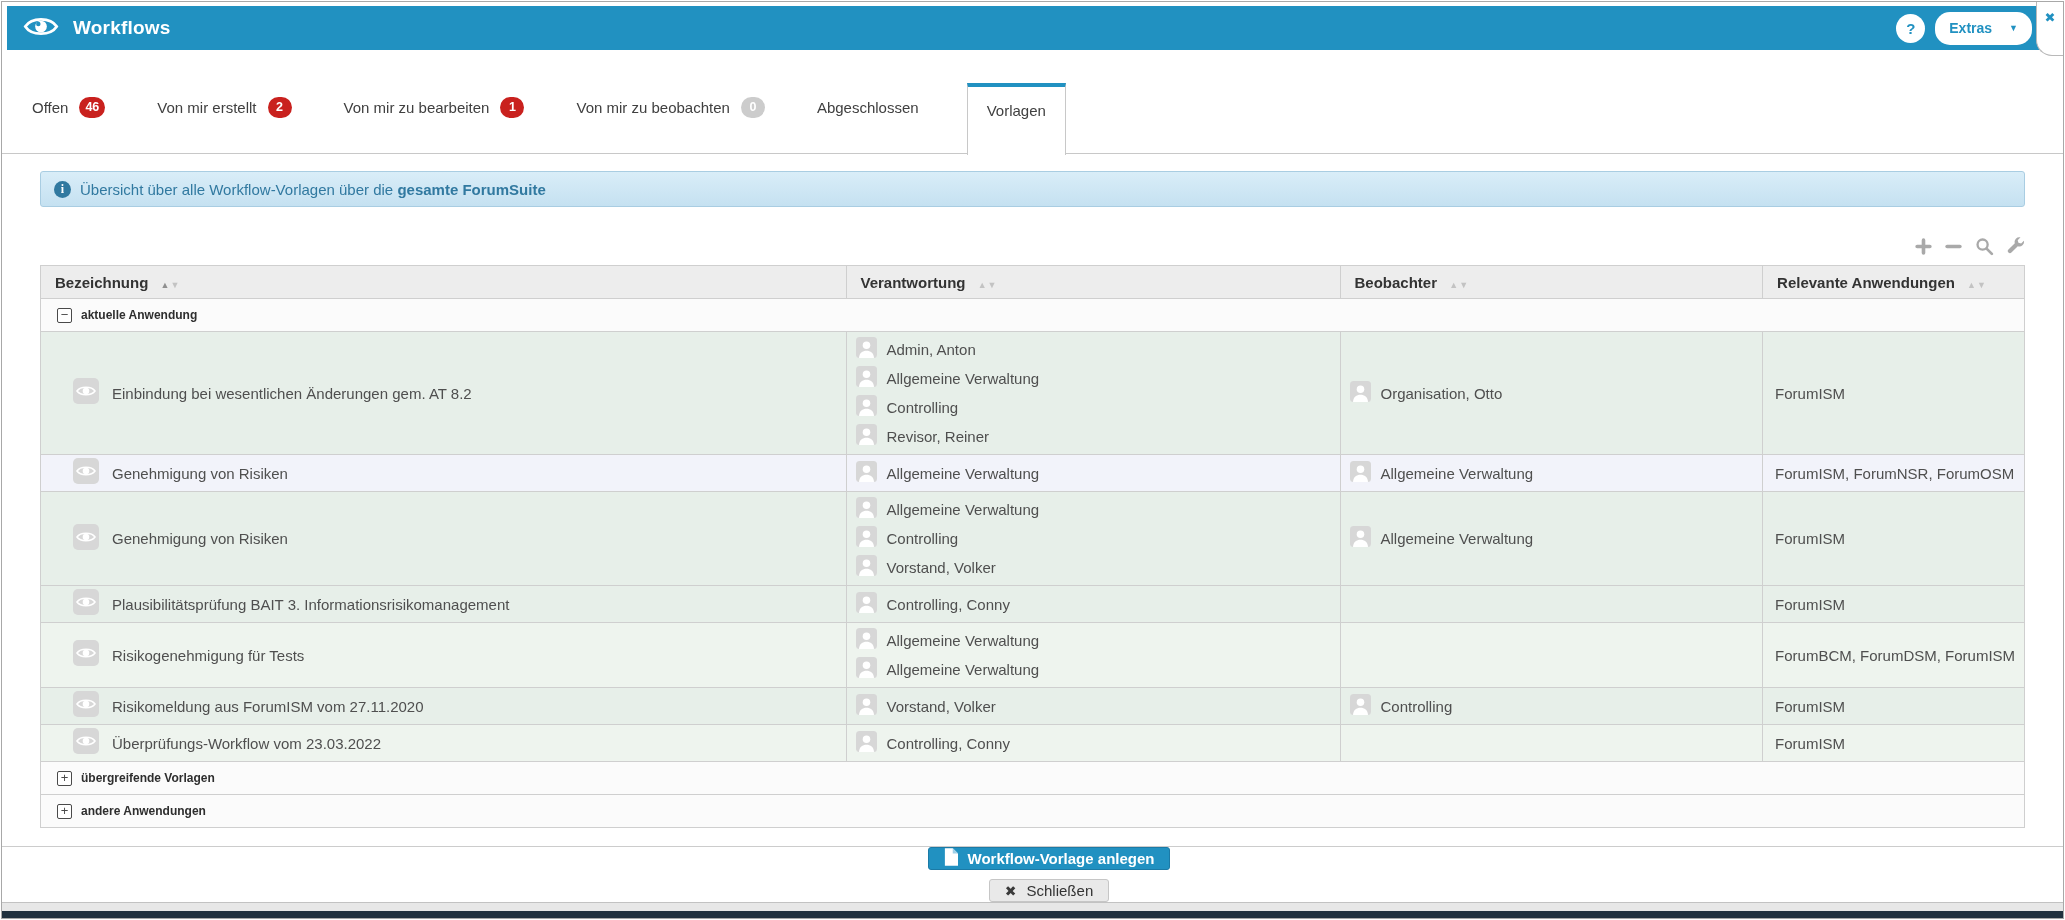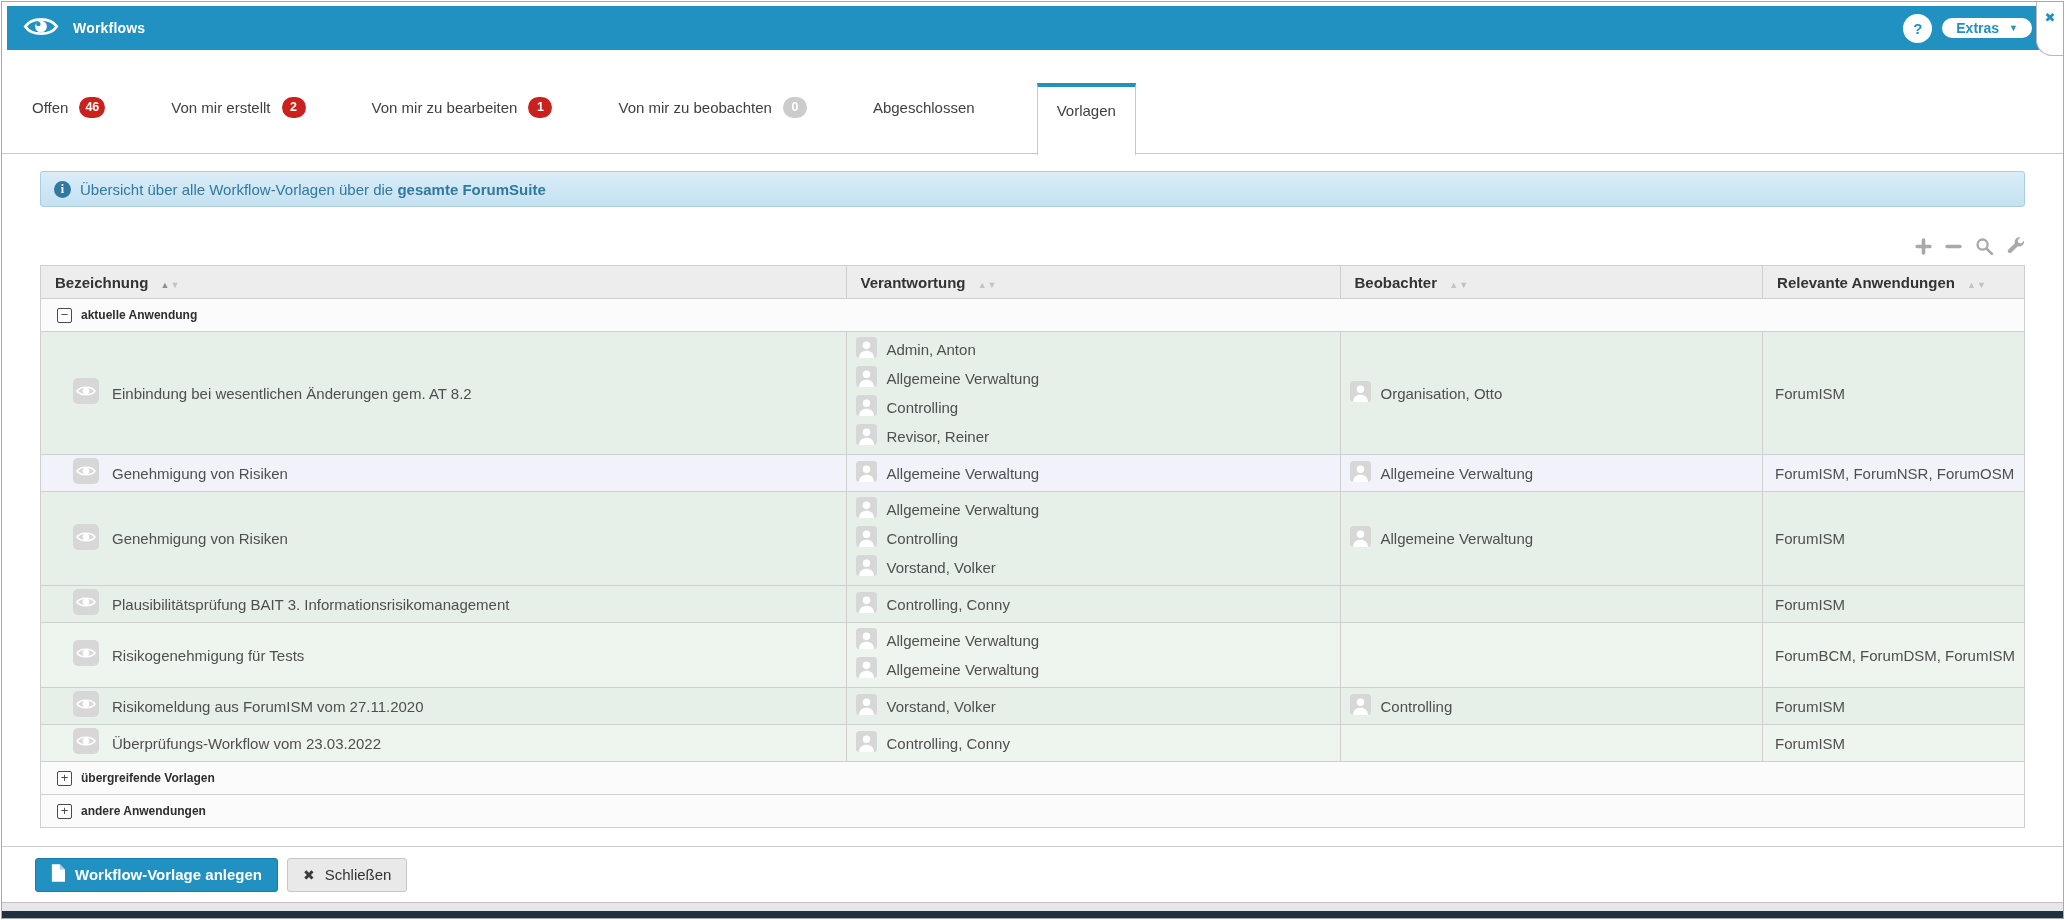--- a/index.html
+++ b/index.html
@@ -7,40 +7,40 @@
   .window {
     position:relative; width:2063px; height:918px; margin:1px;
     border:1px solid #a8a8a8; background:#fff;
     display:flex; flex-direction:column; overflow:hidden;
   }
   
   .titlebar {
     margin:4px 13px 0 5px; height:44px; background:var(--accent,#2191c1);
     display:flex; align-items:center; padding:0 18px 0 16px; color:#fff;
   }
-  .titlebar .title { font-size:14px; font-weight:bold; margin-left:14px; letter-spacing:.2px; }
+  .titlebar .title { font-size:19px; font-weight:bold; margin-left:14px; letter-spacing:.2px; }
   .tb-right { margin-left:auto; display:flex; align-items:center; gap:10px; }
   .help-btn {
     width:29px; height:29px; border-radius:50%; background:#fff; color:var(--accent,#2191c1);
     font-weight:bold; font-size:15px; display:flex; align-items:center; justify-content:center; cursor:pointer;
   }
   .extras-btn {
-    height:20px; border-radius:15px; background:#fff; color:var(--accent,#2191c1);
-    font-weight:bold; font-size:14px; padding:0 14px; display:flex; align-items:center; gap:10px; cursor:pointer;
+    height:33px; border-radius:15px; background:#fff; color:var(--accent,#2191c1);
+    font-weight:bold; font-size:14px; padding:0 14px; display:flex; align-items:center; gap:17px; cursor:pointer;
   }
   .extras-btn .caret { font-size:9px; }
   .win-close {
     position:absolute; top:0; right:0; width:27px; height:54px; background:#fff;
     border-left:1px solid #b9b9b9; border-bottom:1px solid #b9b9b9;
     border-bottom-left-radius:16px; z-index:5; cursor:pointer;
     color:var(--accent,#2191c1); font-weight:bold; font-size:13px; text-align:center; padding-top:8px;
   }
   
   .tabbar {
-    position:relative; margin-top:26px; height:78px; display:flex; gap:58px;
+    position:relative; margin-top:26px; height:78px; display:flex; gap:44px;
     padding-left:26px; border-bottom:1px solid #c8c8c8;
   }
   .tab {
     display:flex; align-items:center; gap:11px; height:46px; margin-top:8px;
     font-size:15px; color:#404040; cursor:pointer; padding:0 4px;
   }
   .tab.active {
     height:72px; margin-top:7px; margin-bottom:-1px; background:#fff;
     border:1px solid #c8c8c8; border-top:4px solid var(--accent,#2191c1); border-bottom:none;
     padding:15px 19px 0 19px; align-items:flex-start; z-index:2;
@@ -90,21 +90,21 @@
   .tone-hl { background:var(--row-hl,#f2f3fa); }
   td.name-cell { padding:3px 10px 3px 32px; }
   .name-wrap { display:flex; align-items:center; gap:13px; min-height:29px; }
   .name-text { font-size:15px; color:#4f4f4f; }
   td.people-cell { padding:3px 8px 3px 9px; }
   .person { display:flex; align-items:center; gap:10px; height:29px; }
   .person .pname { font-size:15px; color:#4f4f4f;text-align:center; }
   td.apps-cell { padding:3px 8px 3px 12px; font-size:15px; color:#4f4f4f; }
   
   .footer { margin-top:auto; border-top:1px solid #cccccc; background:#fff; height:56px;
-    display:flex; align-items:center; gap:9px; padding-left:33px; }
+    display:flex; align-items:center; gap:9px; padding-left:33px;flex-direction:column; }
   .btn { height:34px; border-radius:3px; display:flex; align-items:center; gap:10px;
     font-size:15px; font-weight:bold; padding:0 15px; cursor:pointer; }
   .btn-primary { background:var(--accent,#2191c1); border:1px solid #1b7aa6; color:#fff; }
   .btn-default { background:#e9e9e9; border:1px solid #c6c6c6; color:#333; font-weight:normal; }
   .btn-default .x { font-size:14px; color:#3a3a3a; font-weight:bold; }
   .grey-strip { height:9px; background:#e7e7e7; border-top:1px solid #c2c2c2; }
   .dark-strip { height:7px; background:#21313f; }
 </style>
 </head>
 <body>

